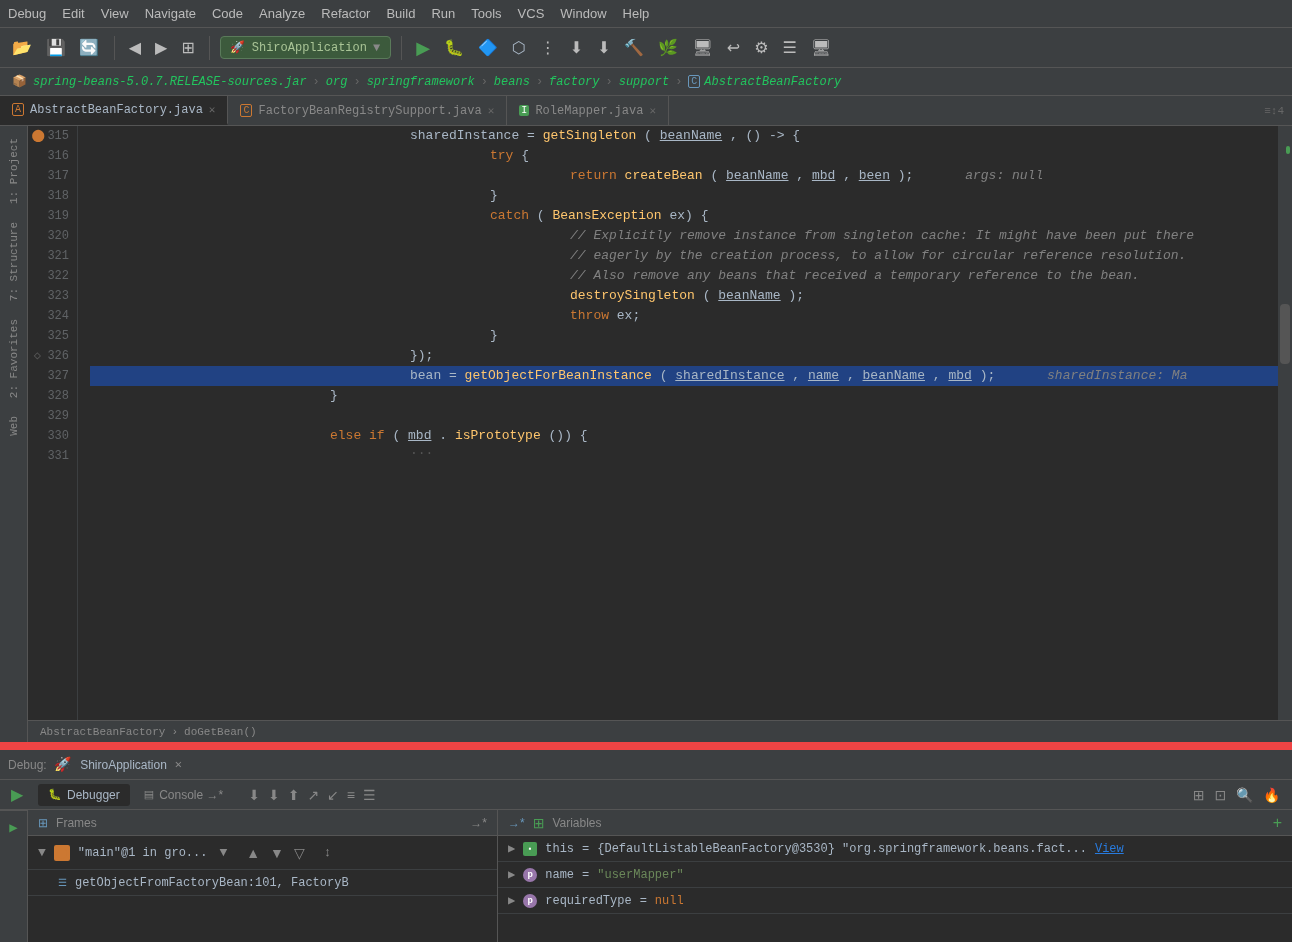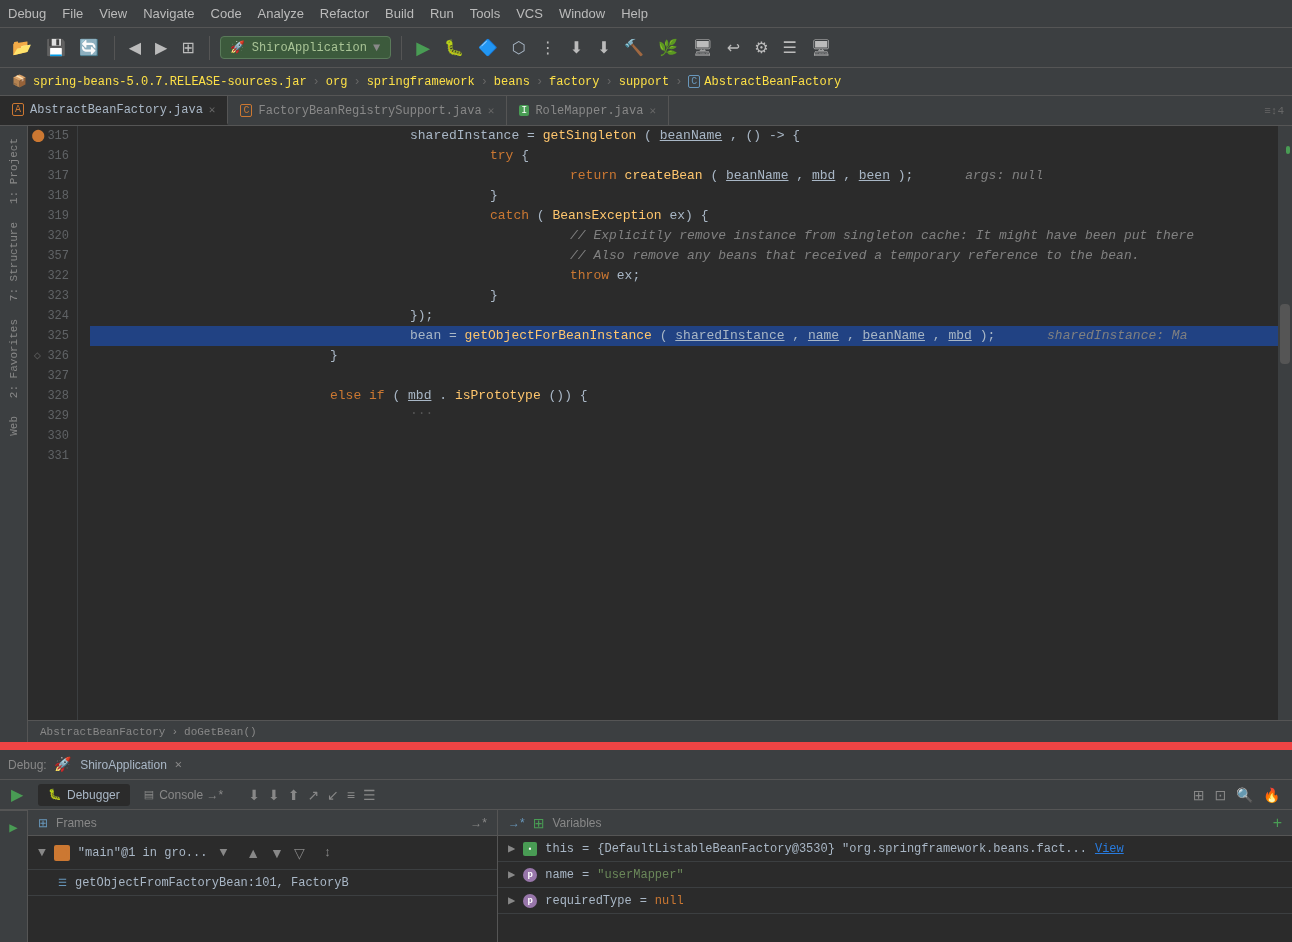--- a/index.html
+++ b/index.html
@@ -11,21 +11,21 @@
 
     
     .toolbar { background: #3c3f41; height: 40px; display: flex; align-items: center; padding: 0 8px; gap: 6px; border-bottom: 1px solid #555; }
     .toolbar-btn { background: transparent; border: none; cursor: pointer; color: #bbbbbb; font-size: 16px; padding: 4px; border-radius: 3px; }
     .toolbar-separator { width: 1px; height: 24px; background: #555; margin: 0 4px; }
     .run-config { background: #3c5a3c; border: 1px solid #5a7a5a; border-radius: 4px; color: #a9c496; padding: 3px 10px; font-size: 12px; display: flex; align-items: center; gap: 6px; cursor: pointer; }
     .run-config .arrow { color: #888; }
 
     
     .breadcrumb { background: #3c3f41; height: 28px; display: flex; align-items: center; padding: 0 12px; gap: 6px; border-bottom: 1px solid #555; font-size: 12px; }
-    .breadcrumb-item { color: #fde047; }
+    .breadcrumb-item { color: #22c55e; font-style: italic; }
     .breadcrumb-sep { color: #666; }
 
     
     .tabs-bar { background: #3c3f41; height: 30px; display: flex; align-items: stretch; border-bottom: 1px solid #555; }
     .tab { display: flex; align-items: center; gap: 6px; padding: 0 12px; cursor: pointer; font-size: 12px; color: #888; border-right: 1px solid #555; white-space: nowrap; }
     .tab.active { background: #2b2b2b; color: #a9b7c6; border-bottom: 2px solid #2b2b2b; }
     .tab .close-btn { color: #666; font-size: 11px; cursor: pointer; }
     .tab-icon { font-size: 11px; }
     .tabs-right { margin-left: auto; display: flex; align-items: center; padding-right: 8px; color: #666; font-size: 11px; }
 
@@ -103,21 +103,21 @@
     .debug-sidebar-btn.active { color: #499c54; }
 
     .bottom-left-sidebar { width: 28px; background: #3c3f41; border-right: 1px solid #555; border-top: 1px solid #555; display: flex; flex-direction: column; align-items: center; padding: 4px 0; gap: 4px; }
     .fold-icon { color: #555; }
   </style>
 </head>
 <body>
 
 <div class="menu-bar">
   <span class="menu-item">Debug</span>
-  <span class="menu-item">File</span>
+  <span class="menu-item">Edit</span>
   <span class="menu-item">View</span>
   <span class="menu-item">Navigate</span>
   <span class="menu-item">Code</span>
   <span class="menu-item">Analyze</span>
   <span class="menu-item">Refactor</span>
   <span class="menu-item">Build</span>
   <span class="menu-item">Run</span>
   <span class="menu-item">Tools</span>
   <span class="menu-item">VCS</span>
   <span class="menu-item">Window</span>
@@ -228,21 +228,21 @@
         <div class="line-num">
             <span class="line-num-indicator"></span>
             <span>319</span>
           </div>
         <div class="line-num">
             <span class="line-num-indicator"></span>
             <span>320</span>
           </div>
         <div class="line-num">
             <span class="line-num-indicator"></span>
-            <span>357</span>
+            <span>321</span>
           </div>
         <div class="line-num">
             <span class="line-num-indicator"></span>
             <span>322</span>
           </div>
         <div class="line-num">
             <span class="line-num-indicator"></span>
             <span>323</span>
           </div>
         <div class="line-num">
@@ -328,27 +328,40 @@
             <span class="var"> ex) {</span>
           </span>
         </div>
 
         <div class="code-line">
           <span style="margin-left:480px;">
             <span class="cmt">// Explicitly remove instance from singleton cache: It might have been put there</span>
           </span>
         </div>
 
+        <div class="code-line">
+          <span style="margin-left:480px;">
+            <span class="cmt">// eagerly by the creation process, to allow for circular reference resolution.</span>
+          </span>
+        </div>
 
         <div class="code-line">
           <span style="margin-left:480px;">
             <span class="cmt">// Also remove any beans that received a temporary reference to the bean.</span>
           </span>
         </div>
 
+        <div class="code-line">
+          <span style="margin-left:480px;">
+            <span class="fn">destroySingleton</span>
+            <span class="var">(</span>
+            <span class="var underline">beanName</span>
+            <span class="var">);</span>
+          </span>
+        </div>
 
         <div class="code-line">
           <span style="margin-left:480px;">
             <span class="kw">throw </span>
             <span class="var">ex;</span>
           </span>
         </div>
 
         <div class="code-line">
           <span style="margin-left:400px;">

